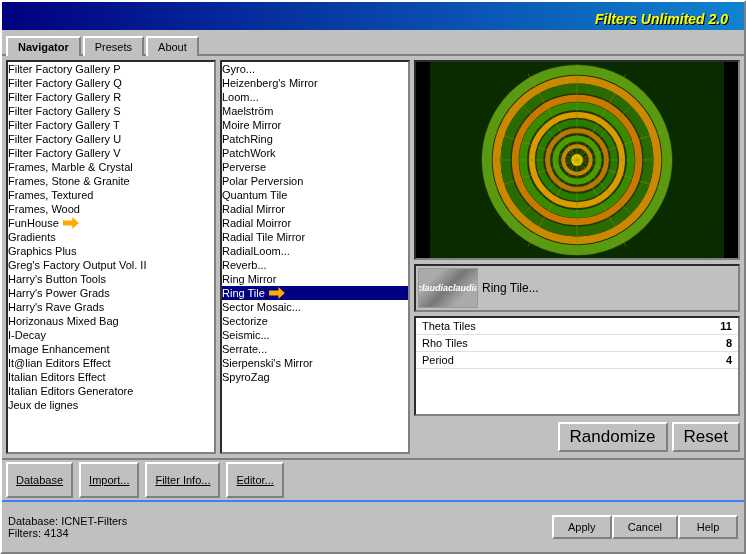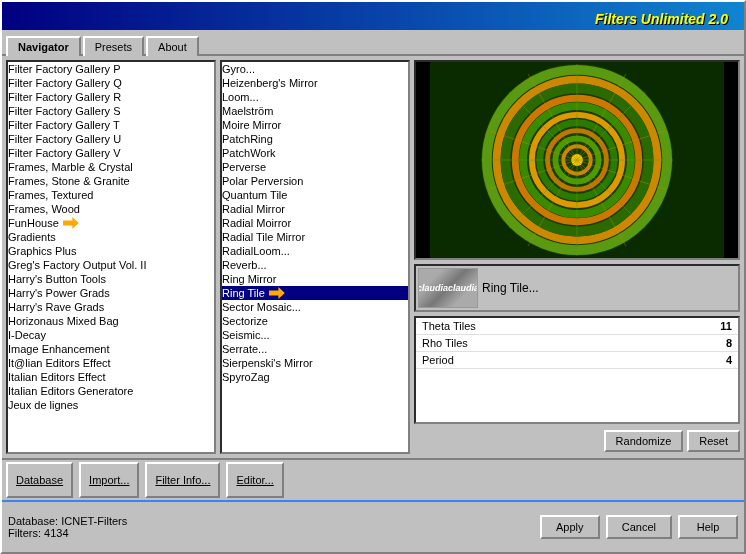--- a/index.html
+++ b/index.html
@@ -209,21 +209,21 @@
       background: #c0c0c0;
       border-top: 2px solid #3b82f6;
       padding: 3px 6px;
       height: 52px;
     }
     .status-left { font-size: 11px; }
 
     
     .action-buttons {
       display: flex;
-      gap: 6px;
+      gap: 0;
       align-items: center;
     }
     .action-btn {
       padding: 4px 14px;
       border: 2px solid;
       border-color: #ffffff #808080 #808080 #ffffff;
       background: #c0c0c0;
       cursor: pointer;
       font-size: 11px;
       min-width: 60px;
@@ -239,21 +239,21 @@
       gap: 4px;
       justify-content: flex-end;
       padding: 2px 0;
     }
     .right-btn {
       padding: 3px 10px;
       border: 2px solid;
       border-color: #ffffff #808080 #808080 #ffffff;
       background: #c0c0c0;
       cursor: pointer;
-      font-size: 11px;
+      font-size: 17px;
     }
 
     
     ::-webkit-scrollbar { width: 16px; }
     ::-webkit-scrollbar-track { background: #c0c0c0; }
     ::-webkit-scrollbar-thumb { background: #808080; border: 2px solid #c0c0c0; }
     ::-webkit-scrollbar-button { background: #c0c0c0; height: 16px; border: 2px solid; border-color: #fff #808080 #808080 #fff; }
 
     
     .arrow-indicator {

